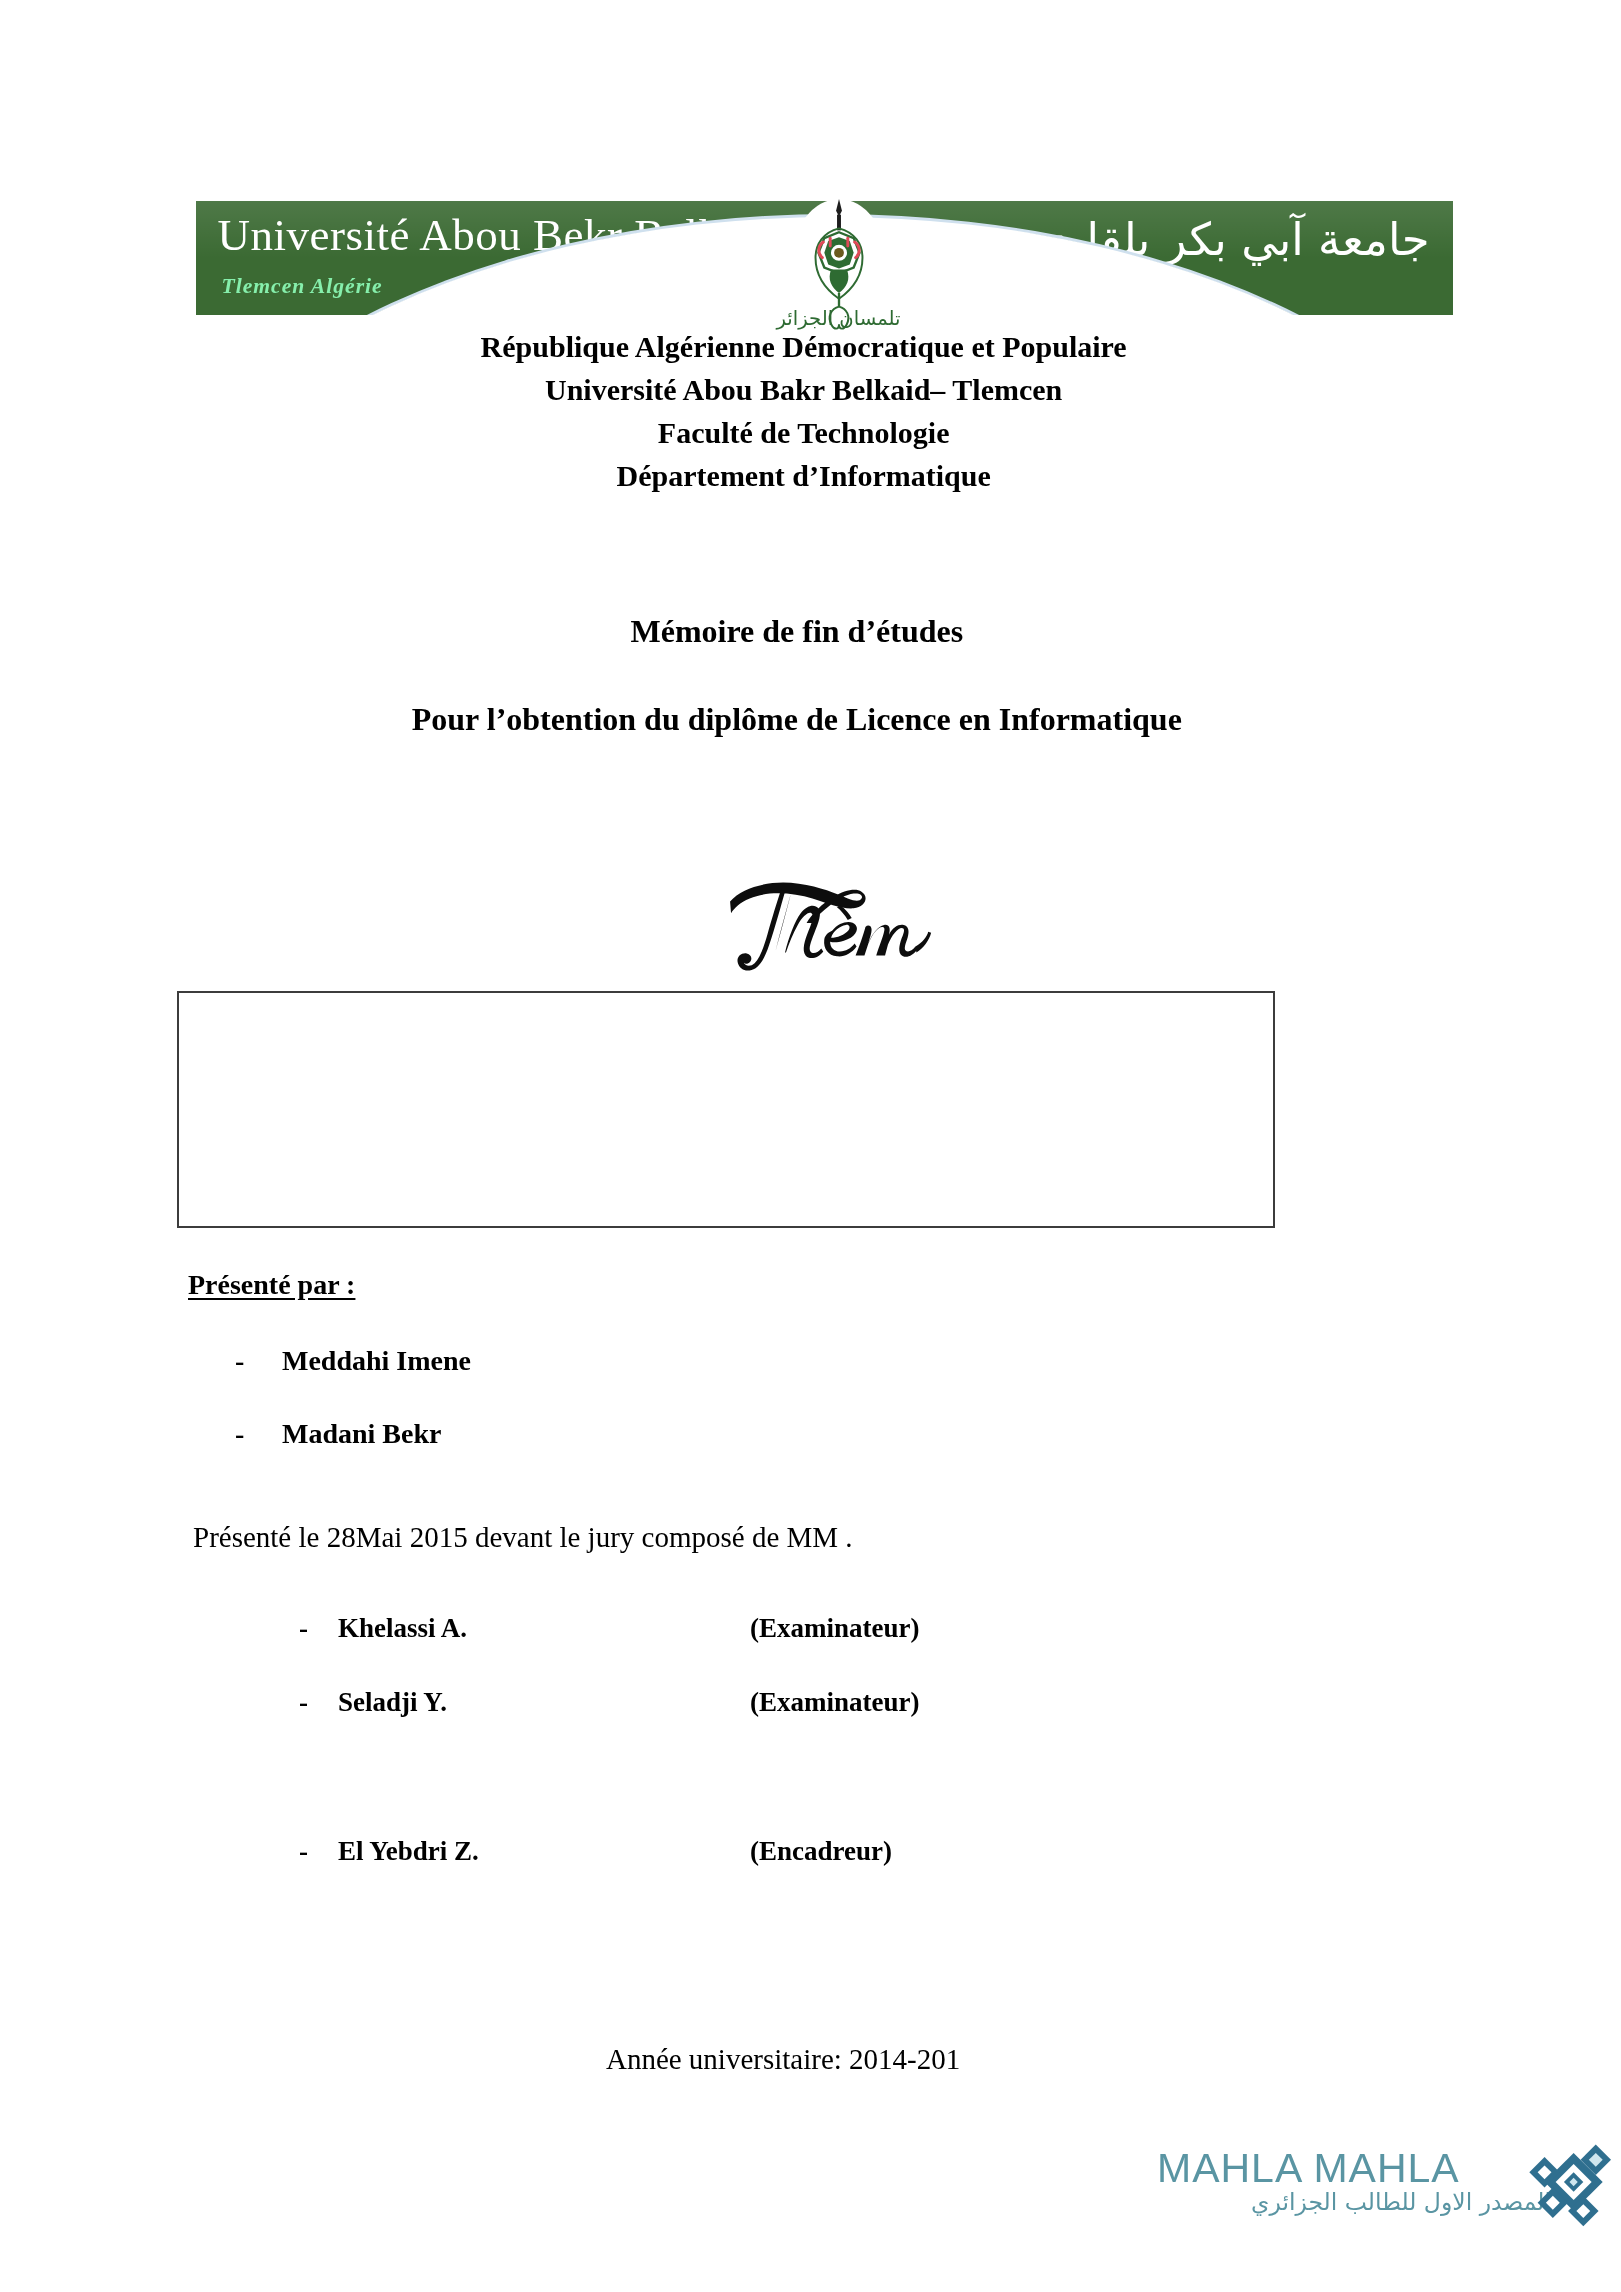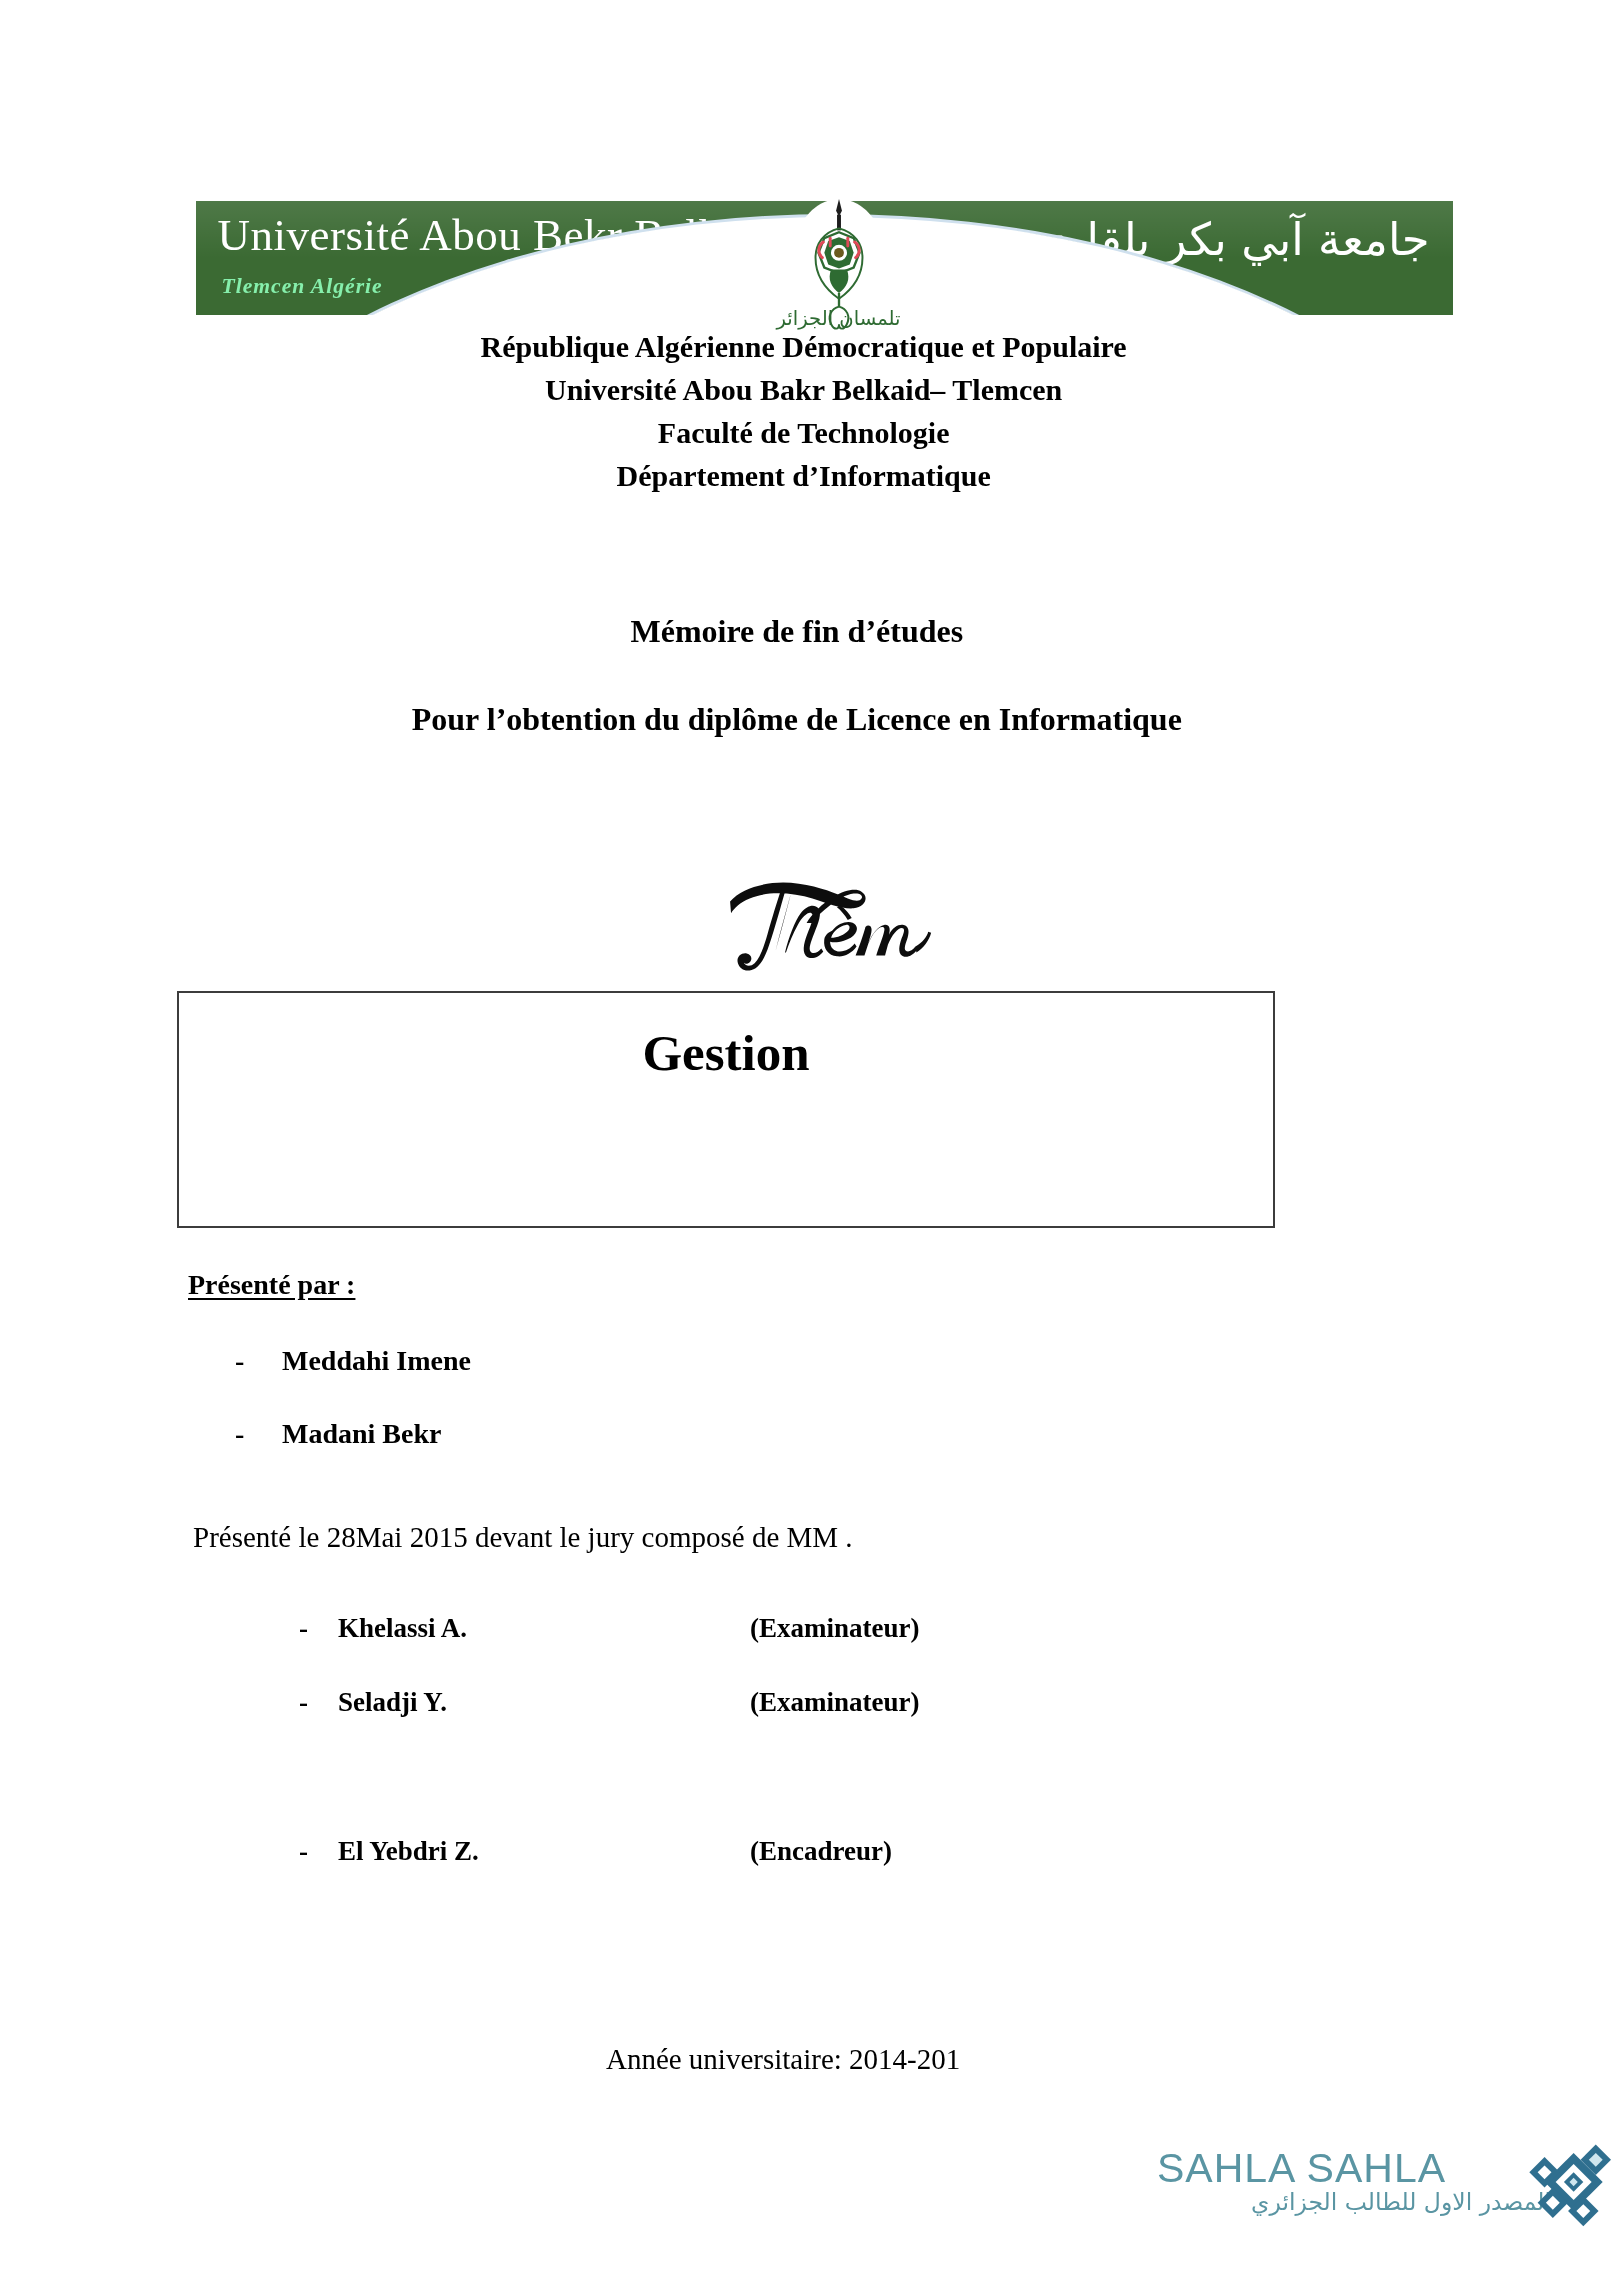--- a/index.html
+++ b/index.html
@@ -360,21 +360,20 @@
 
       <path d="M160 34 C166 38 170 43 172 47 L168 49 C165 44 161 39 157 36 Z"></path>
 
       <path d="M237 76 C244 72 249 66 250 61 L253 62 C251 70 245 78 238 82 Z"></path>
     </g>
   </svg>
 </div>
 
 <div class="title-box">
   <div class="title-inner">
-    <div class="title-line1">Gestion</div>
   </div>
 </div>
 
 <div class="realise-label">Présenté par :</div>
 
 <div class="author-row author-1">
   <span class="dash">-</span><span>Meddahi Imene</span>
 </div>
 <div class="author-row author-2">
   <span class="dash">-</span><span>Madani Bekr</span>
@@ -388,21 +387,21 @@
 <div class="jury-row jury-2">
   <span class="dash">-</span><span class="jname">Seladji Y.</span><span class="jrole">(Examinateur)</span>
 </div>
 <div class="jury-row jury-3">
   <span class="dash">-</span><span class="jname">El Yebdri Z.</span><span class="jrole">(Encadreur)</span>
 </div>
 
 <div class="year-line">Année universitaire: 2014-201</div>
 
 <div class="watermark">
-  <div class="wm-title">SAHLA SAHLA</div>
+  <div class="wm-title">MAHLA MAHLA</div>
   <div class="wm-sub">المصدر الاول للطالب الجزائري</div>
   <svg class="wm-logo" width="94" height="94" viewBox="0 0 96 96">
     <g transform="translate(48,48) rotate(45) translate(-48,-48)">
 
       <rect x="36" y="6" width="22" height="22" fill="#2f6f8f"></rect>
       <rect x="42" y="12" width="10" height="10" fill="#cfe6ee"></rect>
 
       <rect x="26" y="28" width="42" height="42" fill="#2f6f8f"></rect>
       <rect x="34" y="36" width="26" height="26" fill="#ffffff"></rect>
       <rect x="40" y="42" width="14" height="14" fill="#2f6f8f"></rect>

